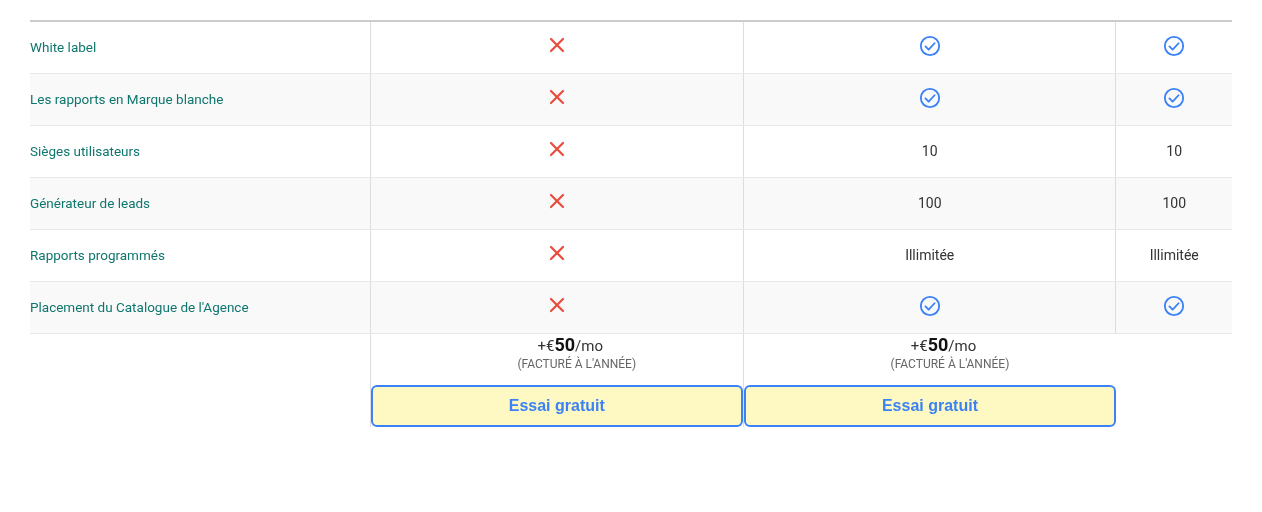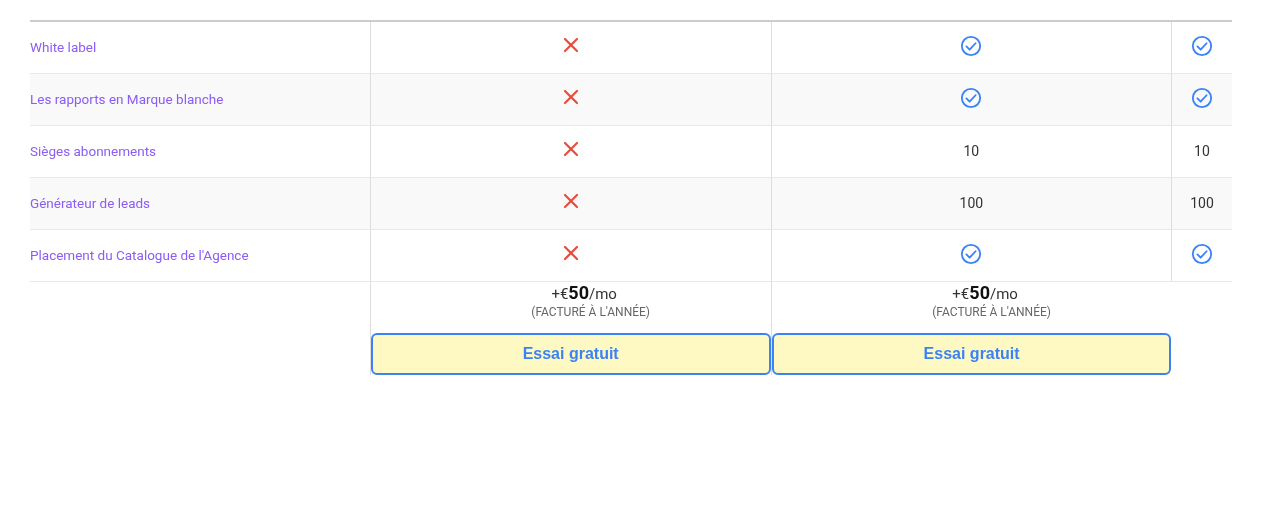--- a/index.html
+++ b/index.html
@@ -85,21 +85,21 @@
     }
     .feature-row:nth-child(even) td {
       background: #f9f9f9;
     }
     .feature-row:nth-child(odd) td {
       background: #fff;
     }
     .feature-name-cell {
       padding: 12px 16px;
       font-size: 13.5px;
-      color: #8b5cf6;
+      color: #0f766e;
       border-right: 1px solid #ddd;
     }
     .feature-value-cell {
       padding: 12px 20px;
       text-align: center;
       border-right: 1px solid #ddd;
       font-size: 14px;
       color: #333;
     }
     .feature-value-cell:last-child {
@@ -224,40 +224,51 @@
     </svg>
   </span></td>
     <td class="feature-value-cell"><span class="check-icon">
     <svg viewBox="0 0 24 24" fill="none" xmlns="http://www.w3.org/2000/svg">
       <circle cx="12" cy="12" r="10" stroke="#3b82f6" stroke-width="2"></circle>
       <path d="M7 12.5l3.5 3.5 6.5-7" stroke="#3b82f6" stroke-width="2" stroke-linecap="round" stroke-linejoin="round"></path>
     </svg>
   </span></td>
   </tr>
         <tr class="feature-row">
-    <td class="feature-name-cell">Sièges abonnements</td>
+    <td class="feature-name-cell">Sièges utilisateurs</td>
     <td class="feature-value-cell"><span class="x-icon">
     <svg width="18" height="18" viewBox="0 0 18 18" fill="none" xmlns="http://www.w3.org/2000/svg">
       <line x1="3" y1="3" x2="15" y2="15" stroke="#e74c3c" stroke-width="2.2" stroke-linecap="round"></line>
       <line x1="15" y1="3" x2="3" y2="15" stroke="#e74c3c" stroke-width="2.2" stroke-linecap="round"></line>
     </svg>
   </span></td>
     <td class="feature-value-cell"><span>10</span></td>
     <td class="feature-value-cell"><span>10</span></td>
   </tr>
         <tr class="feature-row">
     <td class="feature-name-cell">Générateur de leads</td>
     <td class="feature-value-cell"><span class="x-icon">
     <svg width="18" height="18" viewBox="0 0 18 18" fill="none" xmlns="http://www.w3.org/2000/svg">
       <line x1="3" y1="3" x2="15" y2="15" stroke="#e74c3c" stroke-width="2.2" stroke-linecap="round"></line>
       <line x1="15" y1="3" x2="3" y2="15" stroke="#e74c3c" stroke-width="2.2" stroke-linecap="round"></line>
     </svg>
   </span></td>
     <td class="feature-value-cell"><span>100</span></td>
     <td class="feature-value-cell"><span>100</span></td>
+  </tr>
+        <tr class="feature-row">
+    <td class="feature-name-cell">Rapports programmés</td>
+    <td class="feature-value-cell"><span class="x-icon">
+    <svg width="18" height="18" viewBox="0 0 18 18" fill="none" xmlns="http://www.w3.org/2000/svg">
+      <line x1="3" y1="3" x2="15" y2="15" stroke="#e74c3c" stroke-width="2.2" stroke-linecap="round"></line>
+      <line x1="15" y1="3" x2="3" y2="15" stroke="#e74c3c" stroke-width="2.2" stroke-linecap="round"></line>
+    </svg>
+  </span></td>
+    <td class="feature-value-cell"><span>Illimitée</span></td>
+    <td class="feature-value-cell"><span>Illimitée</span></td>
   </tr>
         <tr class="feature-row">
     <td class="feature-name-cell">Placement du Catalogue de l'Agence</td>
     <td class="feature-value-cell"><span class="x-icon">
     <svg width="18" height="18" viewBox="0 0 18 18" fill="none" xmlns="http://www.w3.org/2000/svg">
       <line x1="3" y1="3" x2="15" y2="15" stroke="#e74c3c" stroke-width="2.2" stroke-linecap="round"></line>
       <line x1="15" y1="3" x2="3" y2="15" stroke="#e74c3c" stroke-width="2.2" stroke-linecap="round"></line>
     </svg>
   </span></td>
     <td class="feature-value-cell"><span class="check-icon">

